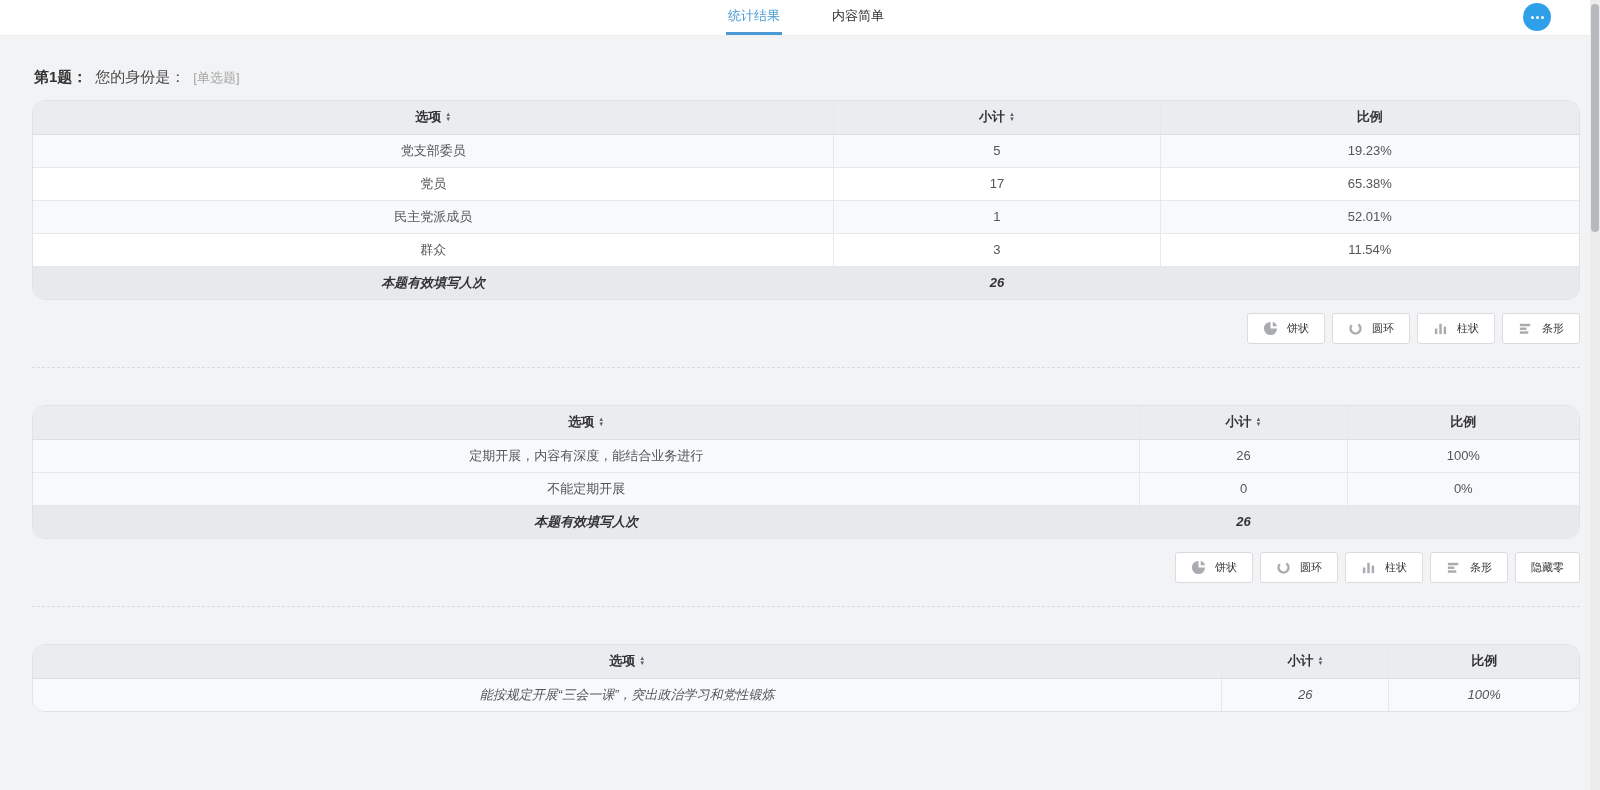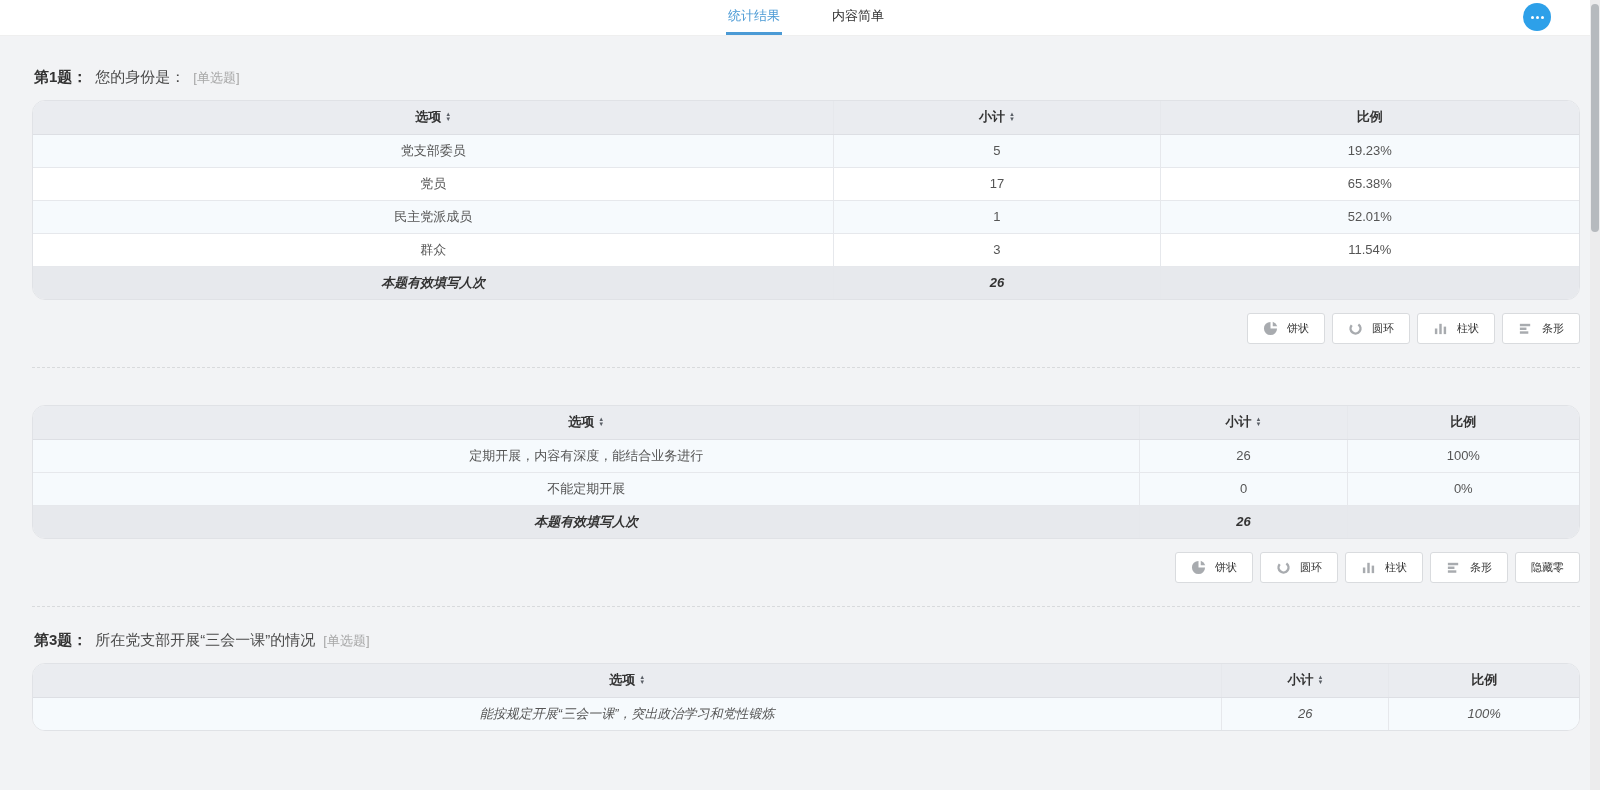--- a/index.html
+++ b/index.html
@@ -273,23 +273,20 @@
         <span>条形</span>
       </button>
       <button class="chart-btn">
         <span>隐藏零</span>
       </button>
     </div>
     <div class="dashed-sep"></div>
   </section>
 
   <section class="q-section last">
-    <div class="q-title">
-      <span class="q-no">第3题：</span><span class="q-text">所在党支部开展“三会一课”的情况</span><span class="q-tag">[单选题]</span>
-    </div>
     <div class="table-wrap">
       <table>
         <colgroup>
             <col style="width:76.9%">
             <col style="width:10.8%">
             <col style="width:12.3%">
           </colgroup>
         <thead>
           <tr>
             <th><span>选项</span><span class="sort">

